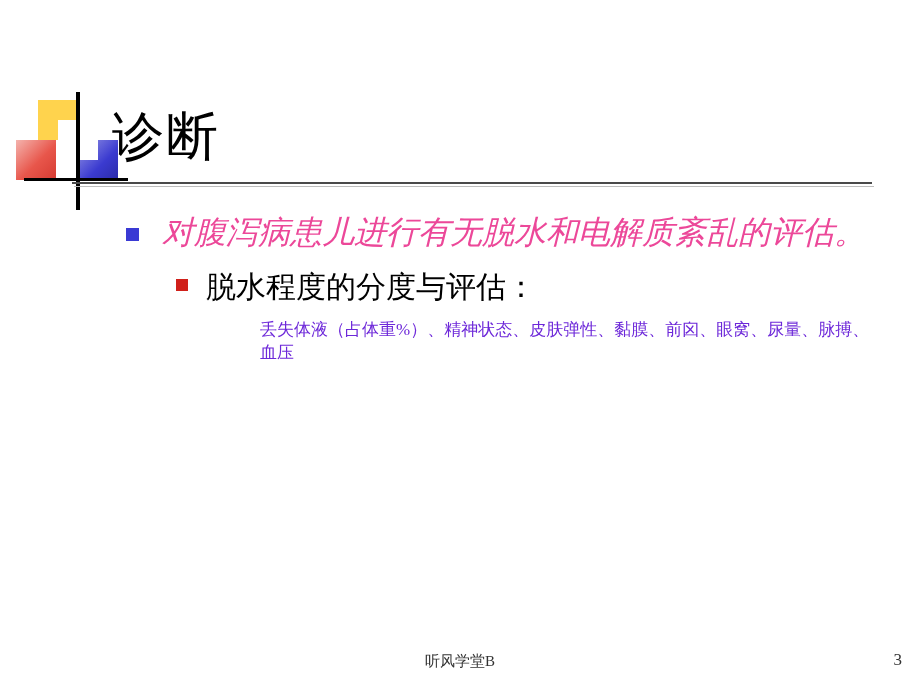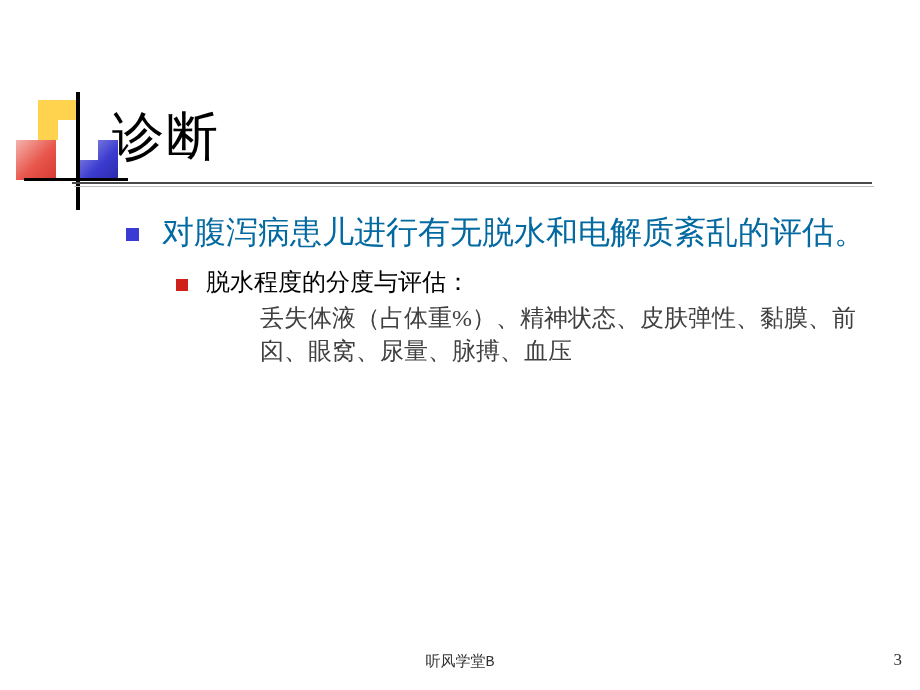--- a/index.html
+++ b/index.html
@@ -98,68 +98,69 @@
     left: 120px;
     top: 212px;
     width: 770px;
   }
 
   .lvl1 {
     position: relative;
     padding-left: 42px;
     font-size: 32px;
     line-height: 1.28;
-    color: #0369a1;
+    color: #ec4899;
     margin-bottom: 6px;
+    font-style: italic;
   }
   .lvl1 .marker {
     position: absolute;
     left: 6px;
     top: 16px;
     width: 13px;
     height: 13px;
     background: #3a3ad4;
   }
 
   .lvl2 {
     position: relative;
     padding-left: 36px;
     margin-left: 50px;
-    font-size: 24px;
+    font-size: 30px;
     line-height: 1.3;
     color: #000000;
     margin-top: 14px;
   }
   .lvl2 .marker {
     position: absolute;
     left: 6px;
     top: 12px;
     width: 12px;
     height: 12px;
     background: #d0201a;
   }
 
   .lvl3 {
     margin-left: 140px;
-    font-size: 24px;
+    font-size: 17px;
     line-height: 1.35;
-    color: #404040;
-    margin-top: 4px;
+    color: #6d28d9;
+    margin-top: 13px;
     width: 620px;
   }
 
   
   .footer-center {
     position: absolute;
     left: 0;
     right: 0;
     top: 652px;
     text-align: center;
     font-size: 15px;
-    font-family: Liberation Mono, monospace;
+    font-family: Liberation Serif, serif;
     color: #333333;
   }
   .footer-page {
     position: absolute;
     right: 18px;
     top: 650px;
     font-size: 17px;
     font-family: "Liberation Serif", serif;
     color: #333333;
   }

